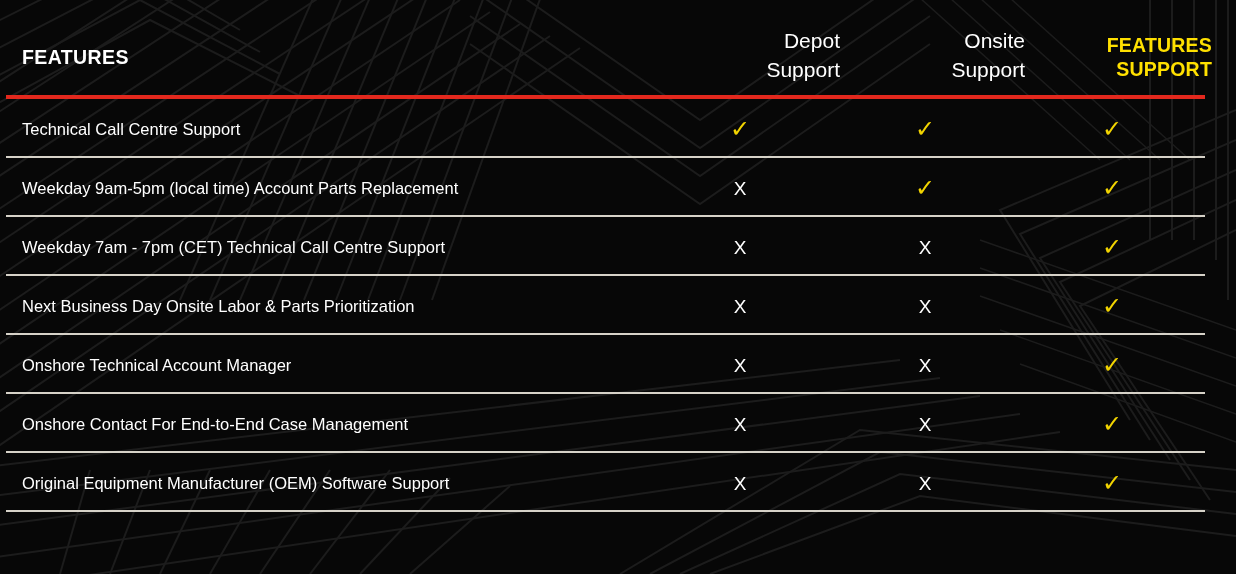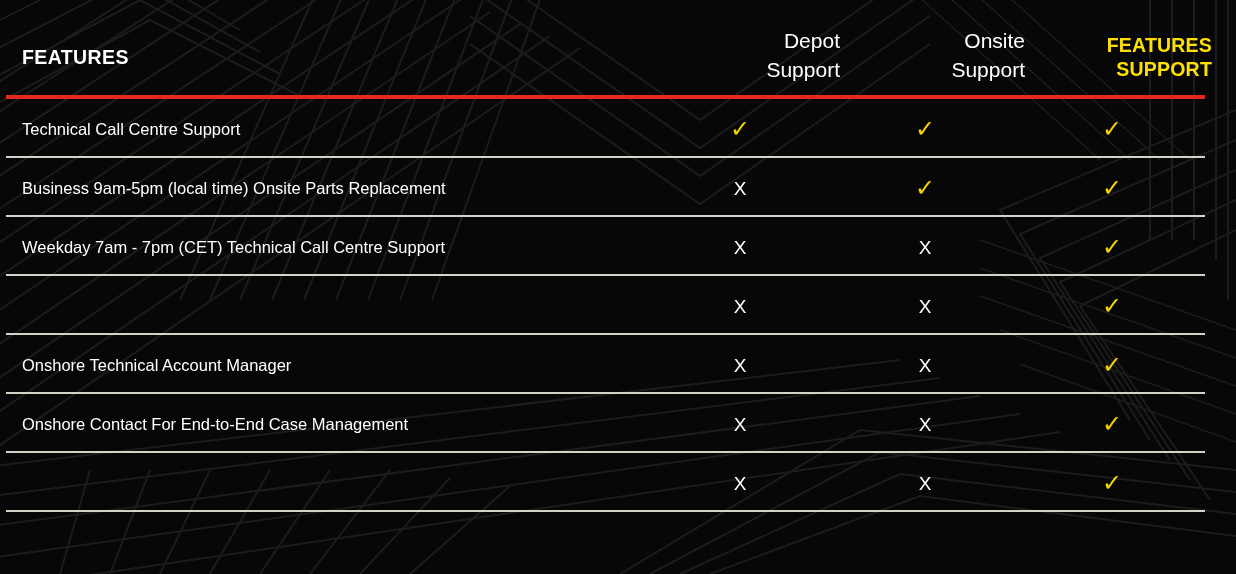--- a/index.html
+++ b/index.html
@@ -289,36 +289,37 @@
 
       <div class="feature-row">
         <div class="feature-label">Technical Call Centre Support</div>
         <div class="mark yes col-1">✓</div>
         <div class="mark yes col-2">✓</div>
         <div class="mark yes col-3">✓</div>
         <div class="row-divider"></div>
       </div>
 
       <div class="feature-row">
-        <div class="feature-label">Business 9am-5pm (local time) Onsite Parts Replacement</div>
+        <div class="feature-label">Weekday 9am-5pm (local time) Account Parts Replacement</div>
         <div class="mark no col-1">X</div>
         <div class="mark yes col-2">✓</div>
         <div class="mark yes col-3">✓</div>
         <div class="row-divider"></div>
       </div>
 
       <div class="feature-row">
         <div class="feature-label">Weekday 7am - 7pm (CET) Technical Call Centre Support</div>
         <div class="mark no col-1">X</div>
         <div class="mark no col-2">X</div>
         <div class="mark yes col-3">✓</div>
         <div class="row-divider"></div>
       </div>
 
       <div class="feature-row">
+        <div class="feature-label">Next Business Day Onsite Labor &amp; Parts Prioritization</div>
         <div class="mark no col-1">X</div>
         <div class="mark no col-2">X</div>
         <div class="mark yes col-3">✓</div>
         <div class="row-divider"></div>
       </div>
 
       <div class="feature-row">
         <div class="feature-label">Onshore Technical Account Manager</div>
         <div class="mark no col-1">X</div>
         <div class="mark no col-2">X</div>
@@ -328,20 +329,21 @@
 
       <div class="feature-row">
         <div class="feature-label">Onshore Contact For End-to-End Case Management</div>
         <div class="mark no col-1">X</div>
         <div class="mark no col-2">X</div>
         <div class="mark yes col-3">✓</div>
         <div class="row-divider"></div>
       </div>
 
       <div class="feature-row">
+        <div class="feature-label">Original Equipment Manufacturer (OEM) Software Support</div>
         <div class="mark no col-1">X</div>
         <div class="mark no col-2">X</div>
         <div class="mark yes col-3">✓</div>
         <div class="row-divider"></div>
       </div>
 
     </div>
   </div>
 </div>
 

